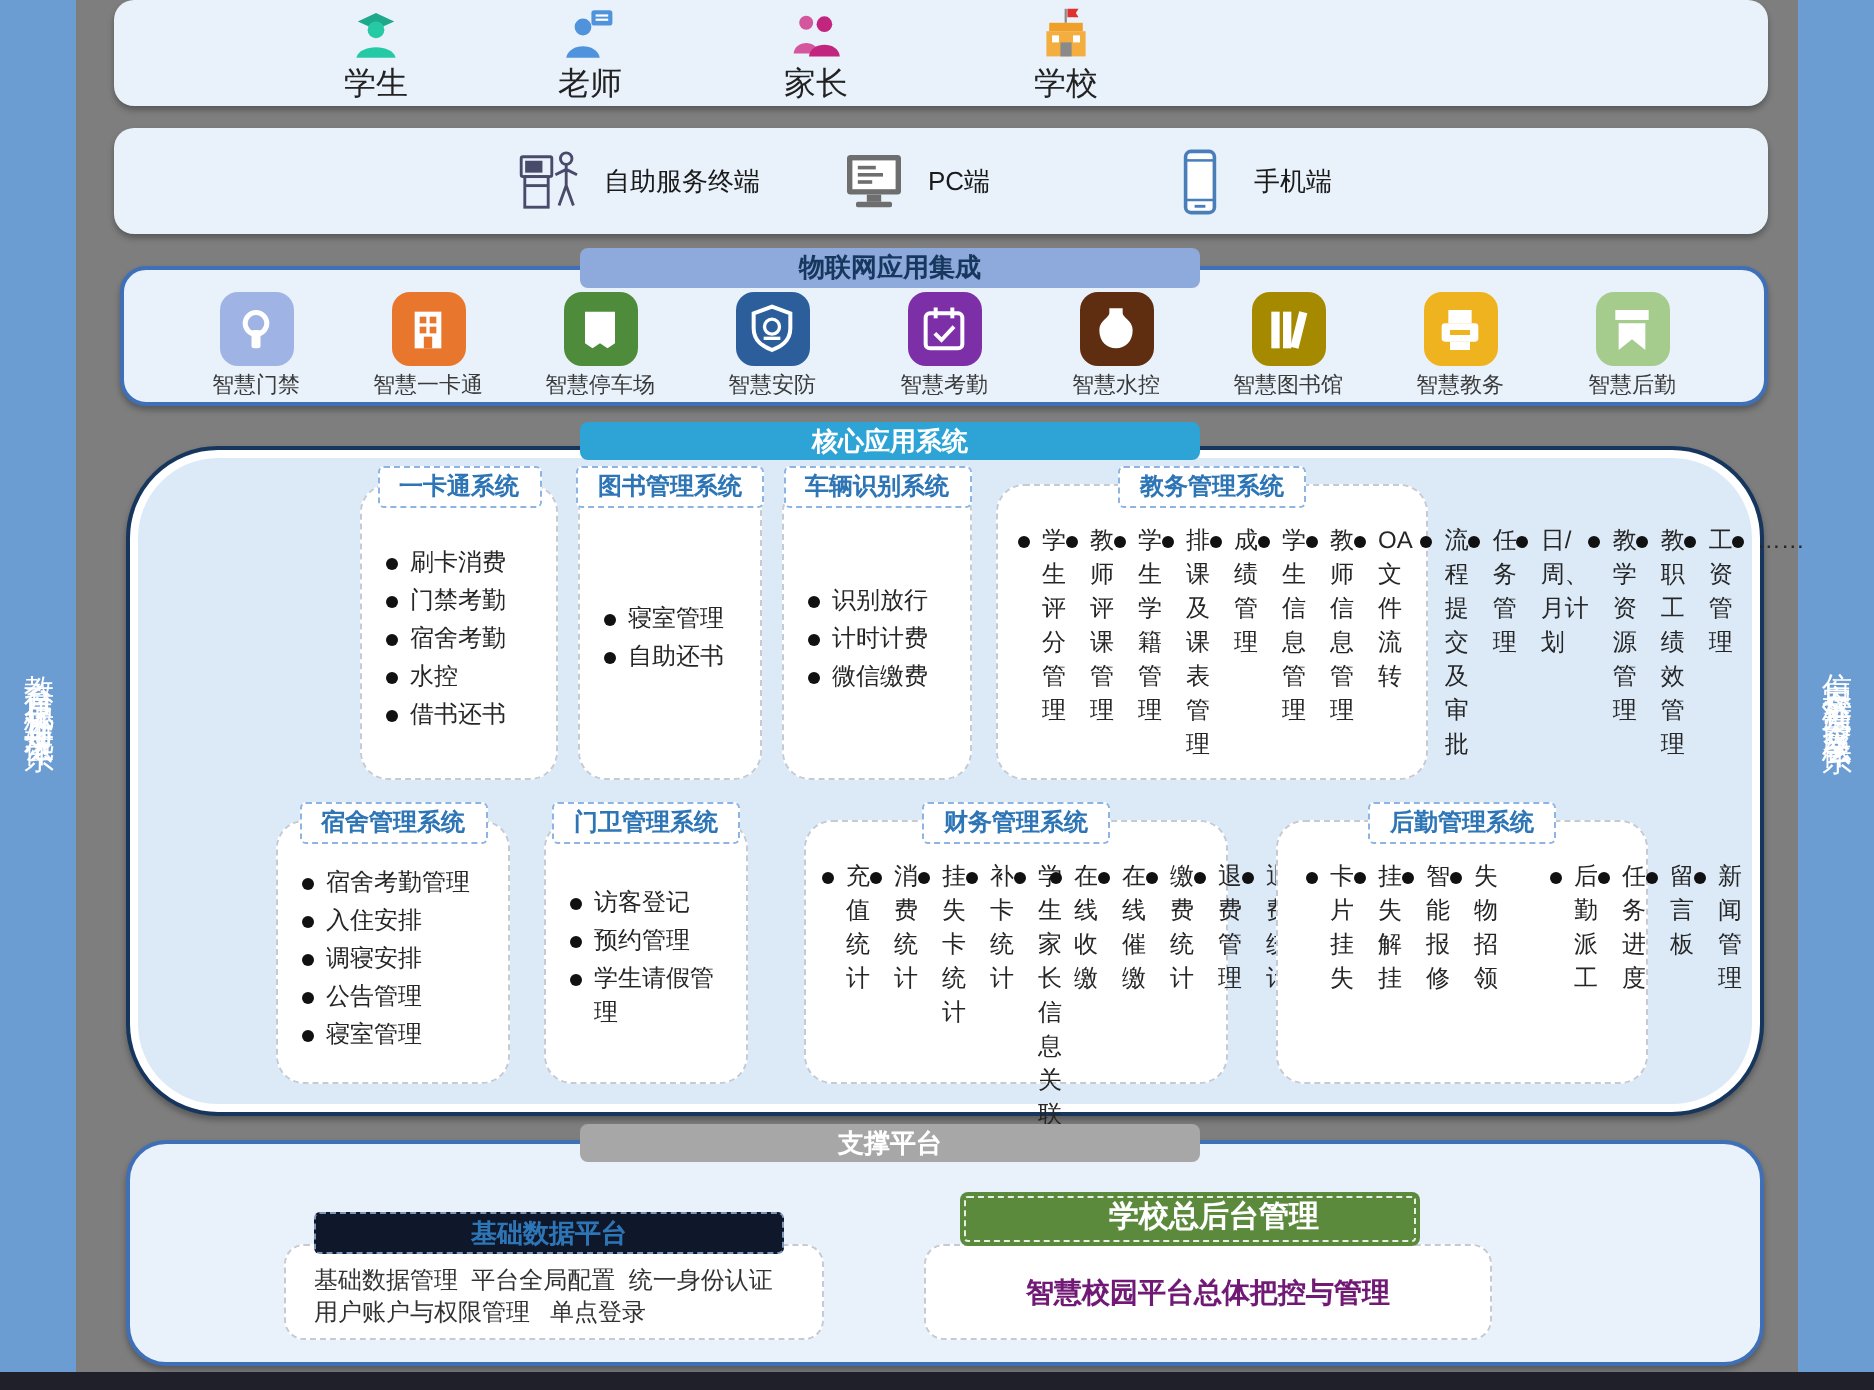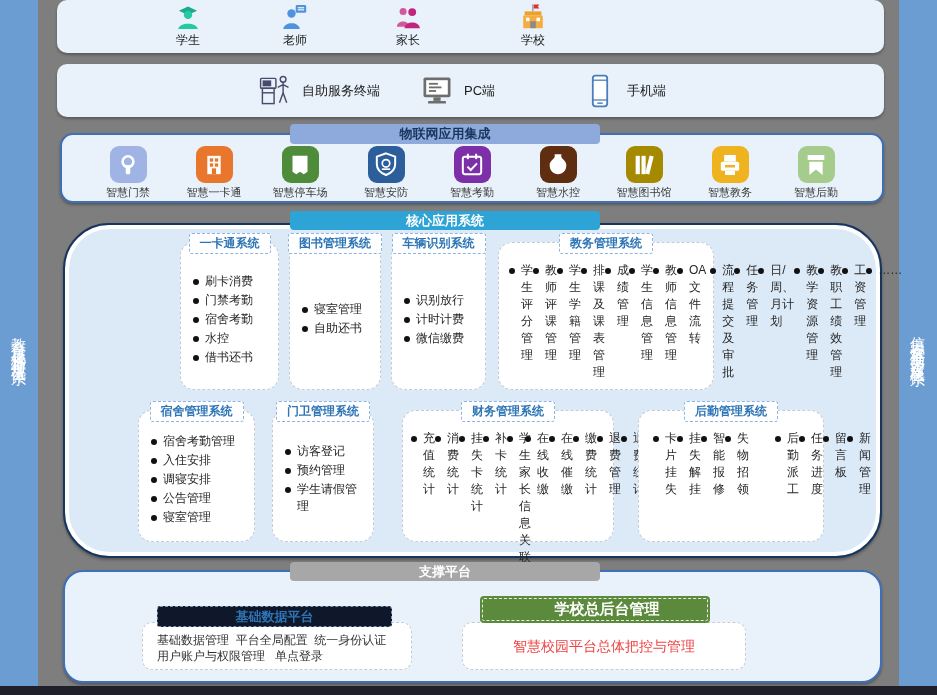--- a/index.html
+++ b/index.html
@@ -23,21 +23,21 @@
 
   
   .band{position:absolute;width:310px;text-align:center;font-weight:bold;z-index:5;border-radius:4px;}
   #iot-band{left:290px;top:124px;height:20px;line-height:20px;background:#8EA9DB;color:#17375E;font-size:13px;}
   #core-band{left:290px;top:211px;height:19px;line-height:19px;background:#2EA3D6;color:#FFFFFF;font-size:13px;}
   #support-band{left:290px;top:562px;height:19px;line-height:19px;background:#A7A7A7;color:#FFFFFF;font-size:13px;}
 
   
   .user-item{position:absolute;top:3px;width:80px;text-align:center;}
   .user-item svg{display:block;margin:0 auto;width:30px;height:28px;}
-  .user-item .lbl{font-size:12px;color:#222222;margin-top:1px;}
+  .user-item .lbl{font-size:16px;color:#222222;margin-top:1px;}
 
   
   .term-item{position:absolute;top:0;height:53px;display:flex;align-items:center;gap:9px;}
   .term-item svg{width:36px;height:38px;}
   .term-item .lbl{font-size:13px;color:#1A1A1A;}
 
   
   #iot-tiles{position:absolute;left:0;top:0;width:100%;height:100%;display:flex;justify-content:space-between;padding:11px 30px 0 30px;box-sizing:border-box;}
   .tile-item{text-align:center;width:72px;}
   .tile{width:37px;height:37px;border-radius:9px;margin:0 auto;display:flex;align-items:center;justify-content:center;}
@@ -57,21 +57,21 @@
   #box-logistics .cols{gap:26px;padding-left:14px;}
   #box-academic .cols{padding-left:10px;}
 
   
   .sub-band{position:absolute;text-align:center;font-weight:bold;z-index:3;box-sizing:border-box;}
   #basic-band{left:92px;top:34px;width:235px;height:21px;line-height:19px;background:#0f172a;border:1px dashed #8096B8;border-radius:3px;color:#2E75B6;font-size:13px;}
   #backend-band{left:415px;top:24px;width:230px;height:27px;line-height:25px;background:#5C8A3D;border-radius:4px;color:#FFFFFF;font-size:15px;outline:1px dashed rgba(255,255,255,.85);outline-offset:-3px;padding-left:24px;}
   .sub-box{position:absolute;background:#FFFFFF;border:1.5px dashed #C6CBD3;border-radius:10px;box-sizing:border-box;}
   #basic-box{left:77px;top:50px;width:270px;height:48px;padding:9px 0 0 14px;}
   #basic-box .line{font-size:12px;color:#333333;line-height:16px;white-space:pre-wrap;}
-  #backend-box{left:397px;top:50px;width:284px;height:48px;text-align:center;line-height:46px;font-size:14px;font-weight:normal;color:#ef4444;}
+  #backend-box{left:397px;top:50px;width:284px;height:48px;text-align:center;line-height:46px;font-size:14px;font-weight:bold;color:#701a75;}
 </style>
 </head>
 <body>
 
 <div id="stage">
 
   <div class="vstrip" id="left-strip">
     <span class="vtxt">教育信息化标准与规范体系</span>
   </div>
   <div class="vstrip" id="right-strip">

